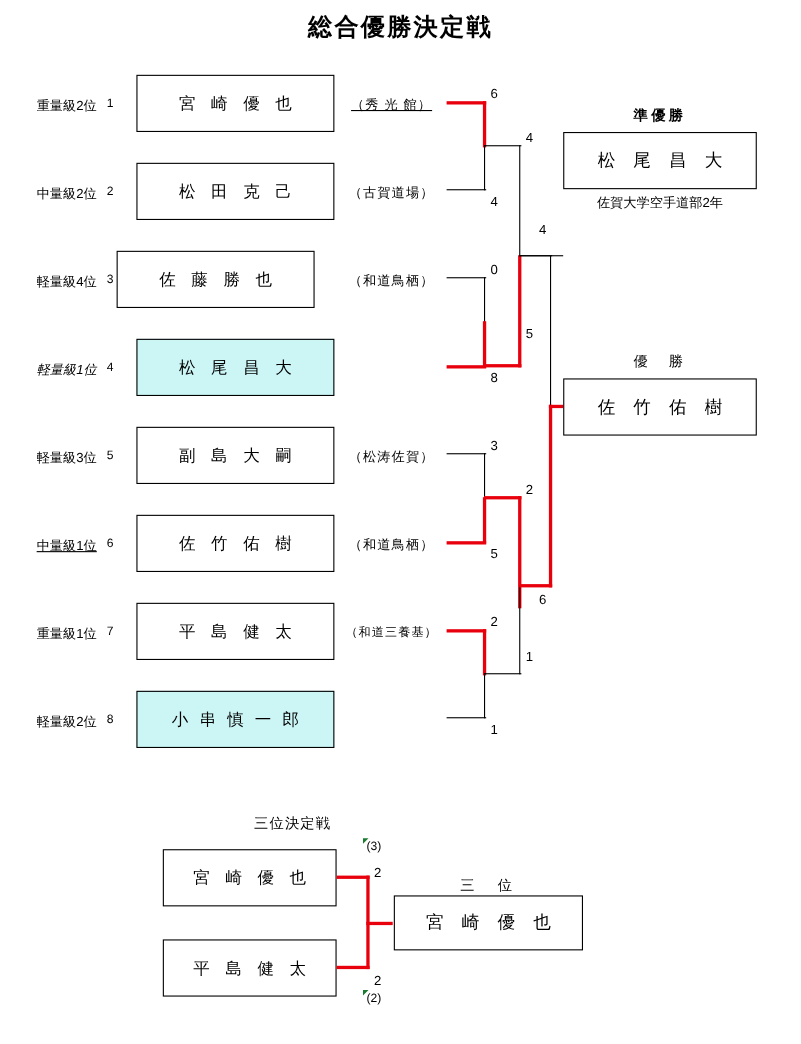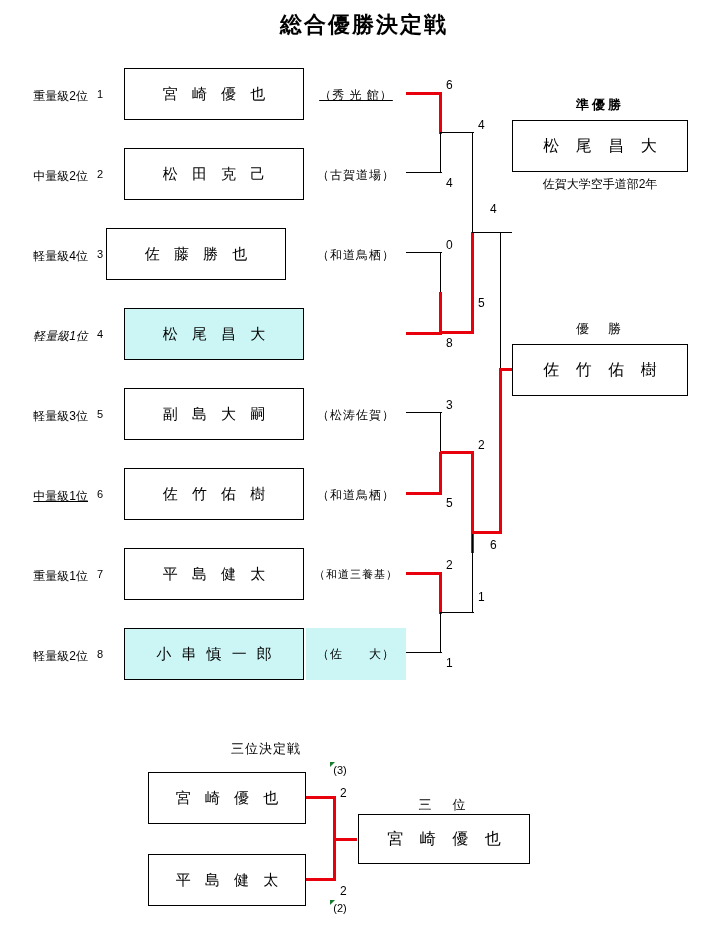--- a/index.html
+++ b/index.html
@@ -159,21 +159,20 @@
   <div class="club" style="left:306px; top:487px; width:100px;">（和道鳥栖）</div>
 
   <div class="seed" style="left:8px; top:568px; width:80px;">重量級1位</div>
   <div class="num" style="left:92px; top:568px; width:16px;">7</div>
   <div class="pbox" style="left:124px; top:548px; width:180px; height:52px;">平 島 健 太</div>
   <div class="club" style="left:304px; top:567px; width:104px; font-size:11px;">（和道三養基）</div>
 
   <div class="seed" style="left:8px; top:648px; width:80px;">軽量級2位</div>
   <div class="num" style="left:92px; top:648px; width:16px;">8</div>
   <div class="pbox hl" style="left:124px; top:628px; width:180px; height:52px; letter-spacing:3px; text-indent:3px;">小 串 慎 一 郎</div>
-  <div class="club hl" style="left:306px; top:628px; width:100px; height:52px; line-height:52px;">（佐　　大）</div>
 
   <div class="ln r" style="left:406px; top:92px; width:36px; height:3px;"></div>
   <div class="ln" style="left:406px; top:172px; width:36px; height:1px;"></div>
   <div class="ln r" style="left:439px; top:92px; width:3px; height:42px;"></div>
   <div class="ln" style="left:440px; top:132px; width:1px; height:41px;"></div>
   <div class="score" style="left:446px; top:78px;">6</div>
   <div class="score" style="left:446px; top:176px;">4</div>
 
   <div class="ln" style="left:406px; top:252px; width:36px; height:1px;"></div>
   <div class="ln r" style="left:406px; top:332px; width:36px; height:3px;"></div>

